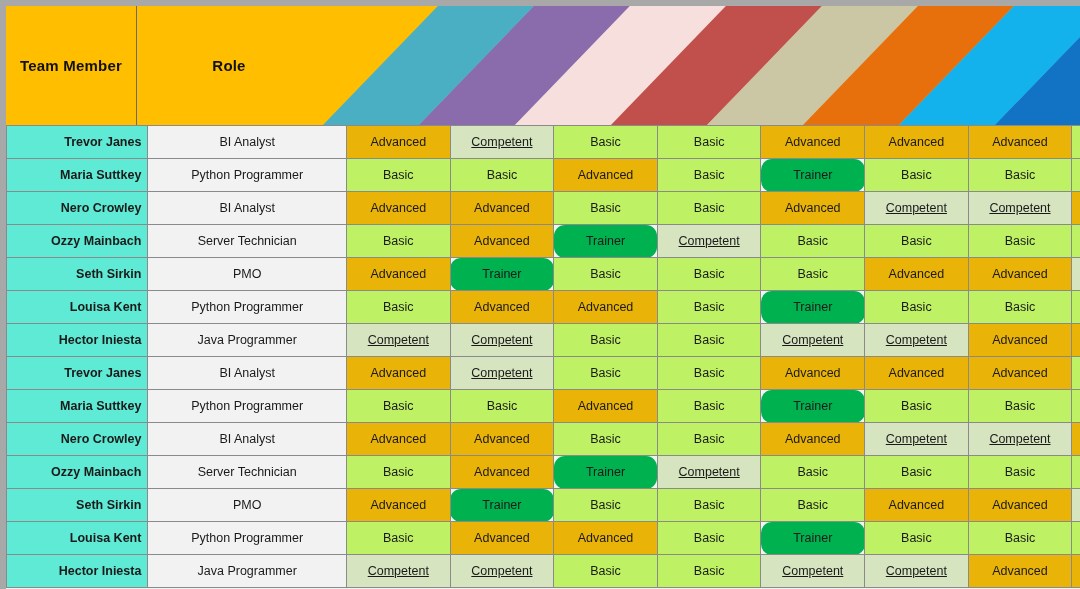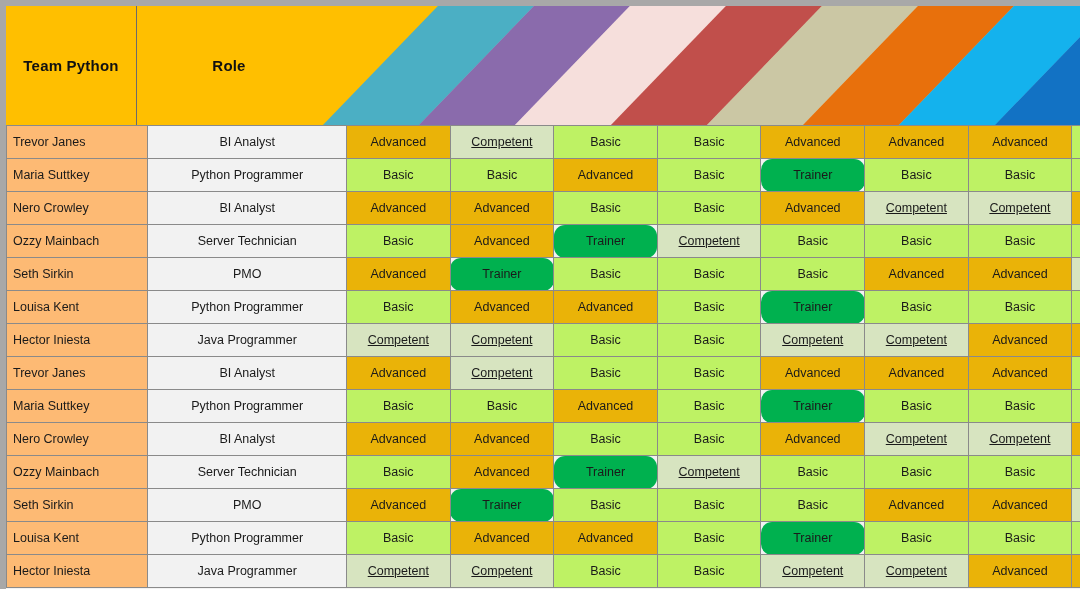--- a/index.html
+++ b/index.html
@@ -107,23 +107,23 @@
     padding: 0 6px;
     font-size: 12.5px;
     color: #1a1a1a;
     border: 1px solid #8a8a8a;
     box-sizing: border-box;
     overflow: hidden;
     white-space: nowrap;
   }
   .col-name {
     width: 131px;
-    text-align: left;
-    font-weight: normal;
-    background: #fdba74;
+    text-align: right;
+    font-weight: bold;
+    background: #5eead4;
   }
   .col-role {
     width: 184px;
     text-align: center;
     background: #f2f2f2;
   }
   .col-skill {
     width: 96px;
     text-align: center;
   }
@@ -176,21 +176,21 @@
             <span class="skill-head-label">Management</span>
           </div>
         </div>
         <div class="skill-head" style="left: 987px; background: rgb(18, 114, 196);">
           <div class="skill-head-inner">
             <span class="skill-head-label">Written</span>
           </div>
         </div>
       </div>
     <div class="corner-header" id="corner-team-member">
-      <span class="corner-header-label">Team Python</span>
+      <span class="corner-header-label">Team Member</span>
     </div>
     <div class="corner-header" id="corner-role">
       <span class="corner-header-label">Role</span>
     </div>
   </div>
 
   <table id="matrix-table">
     <tbody id="matrix-body">
         <tr>
           <td class="col-name">Trevor Janes</td>

